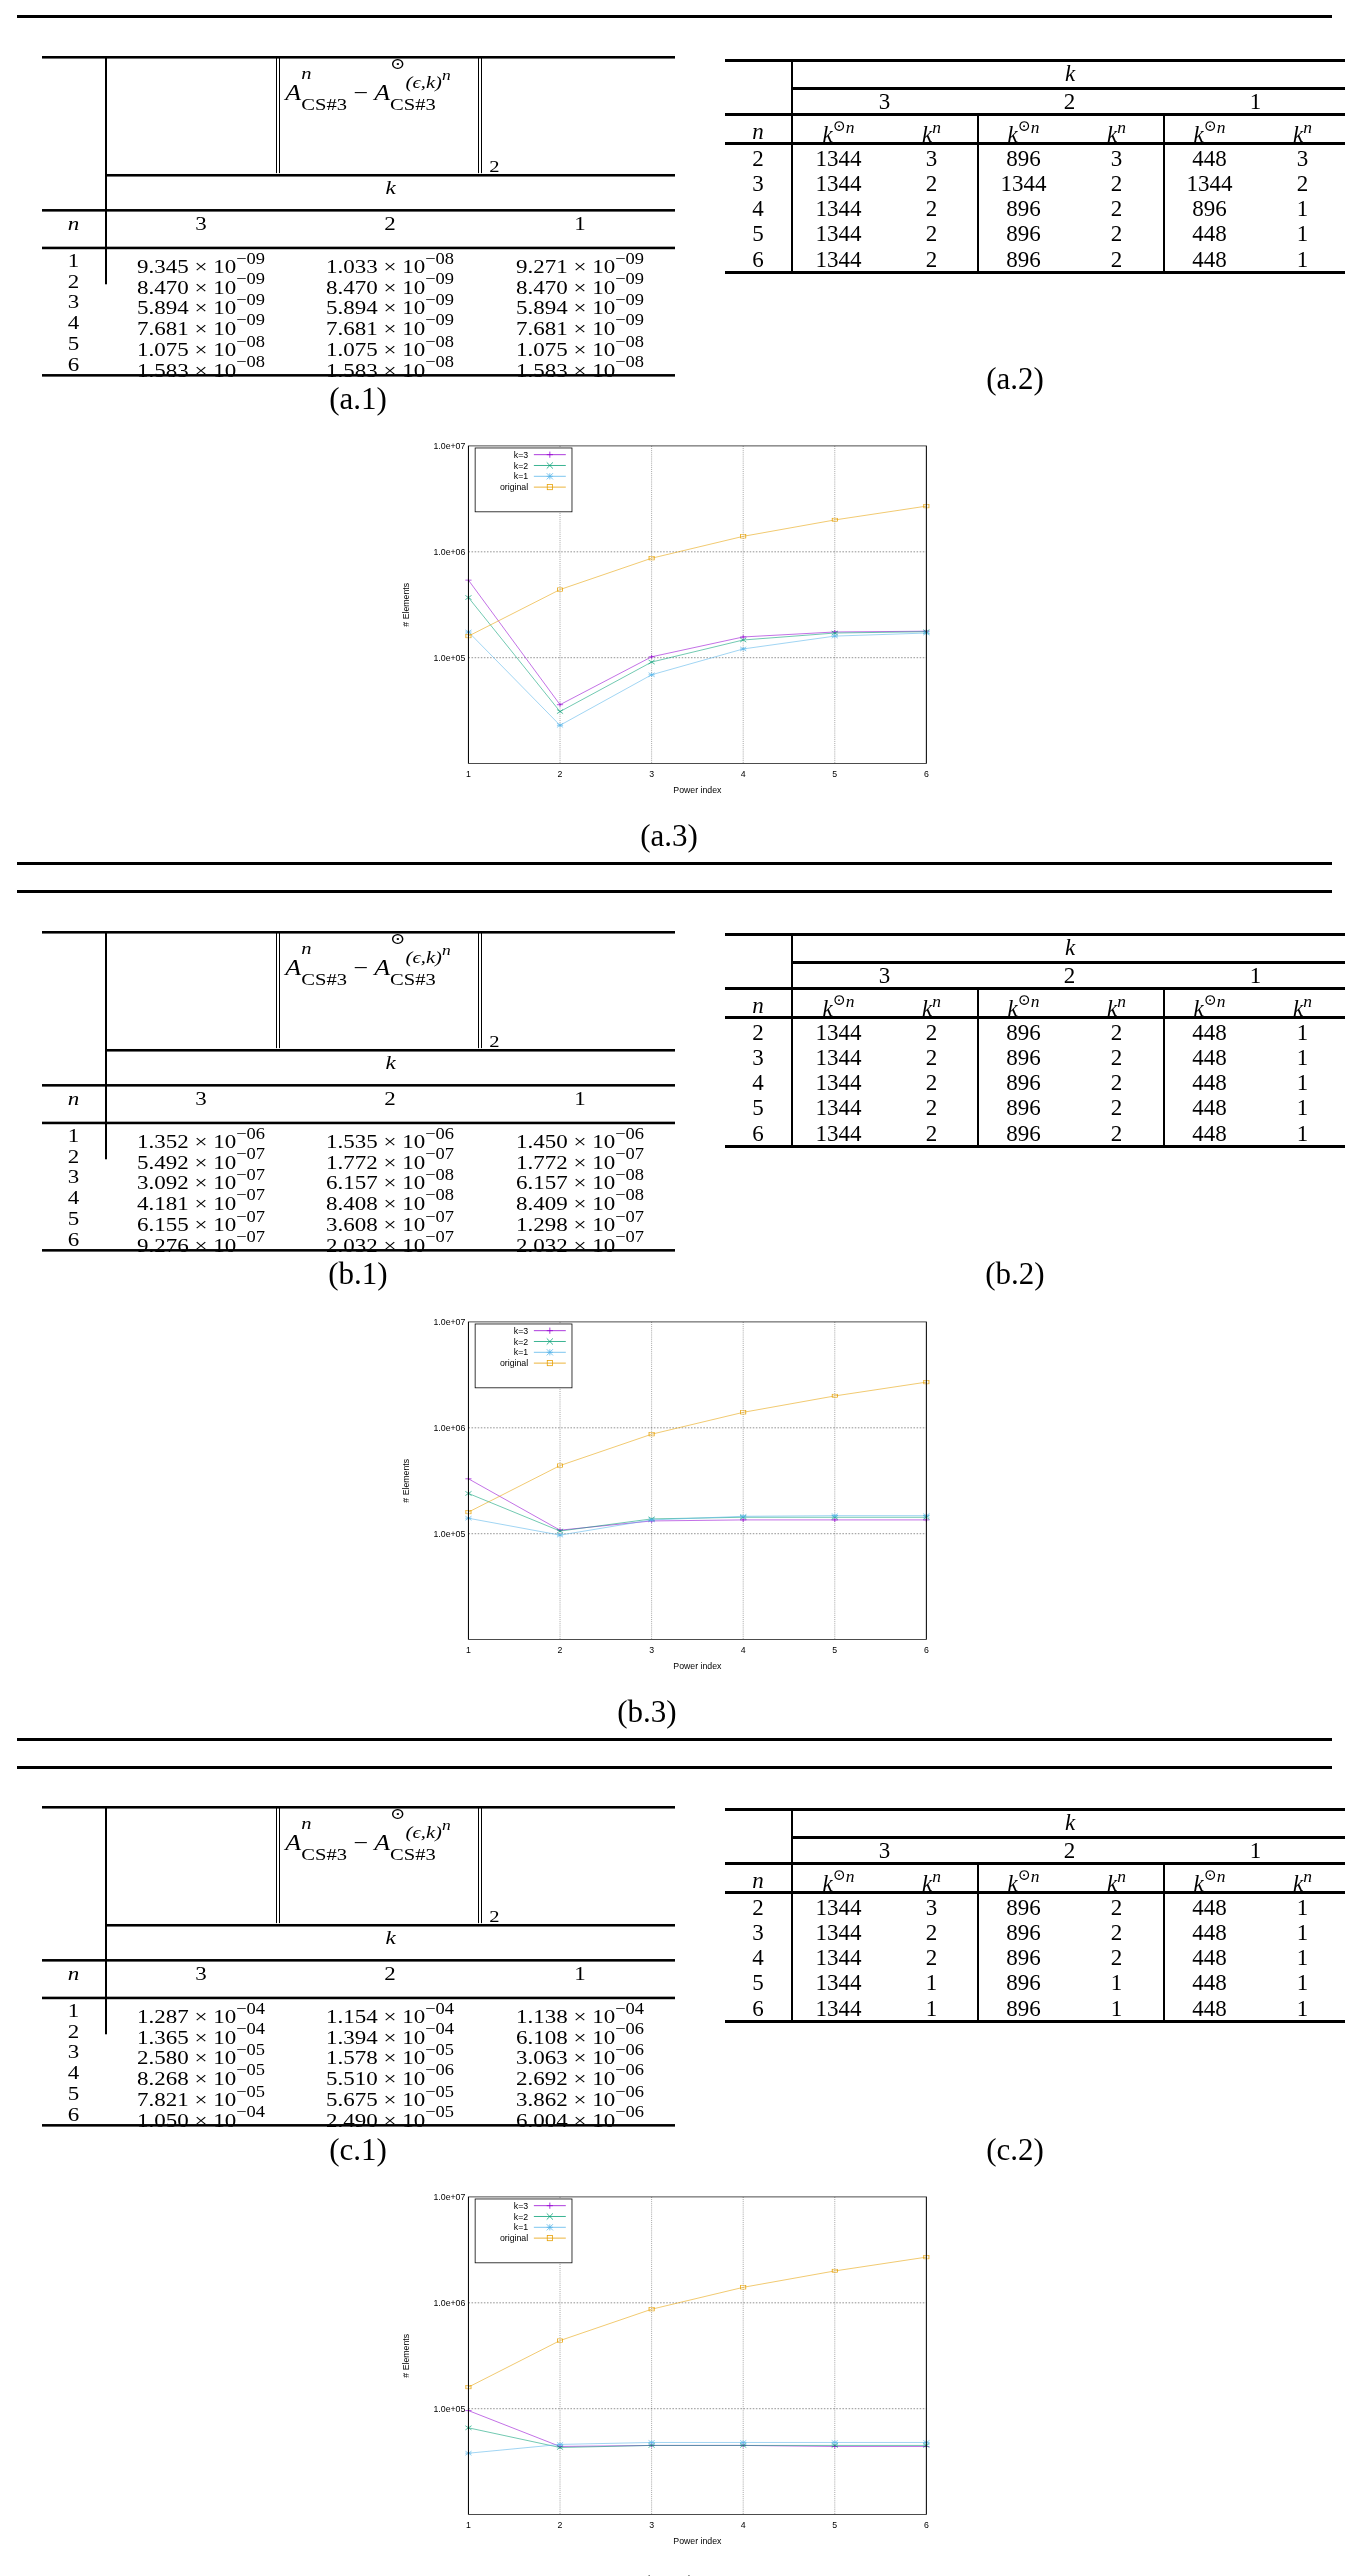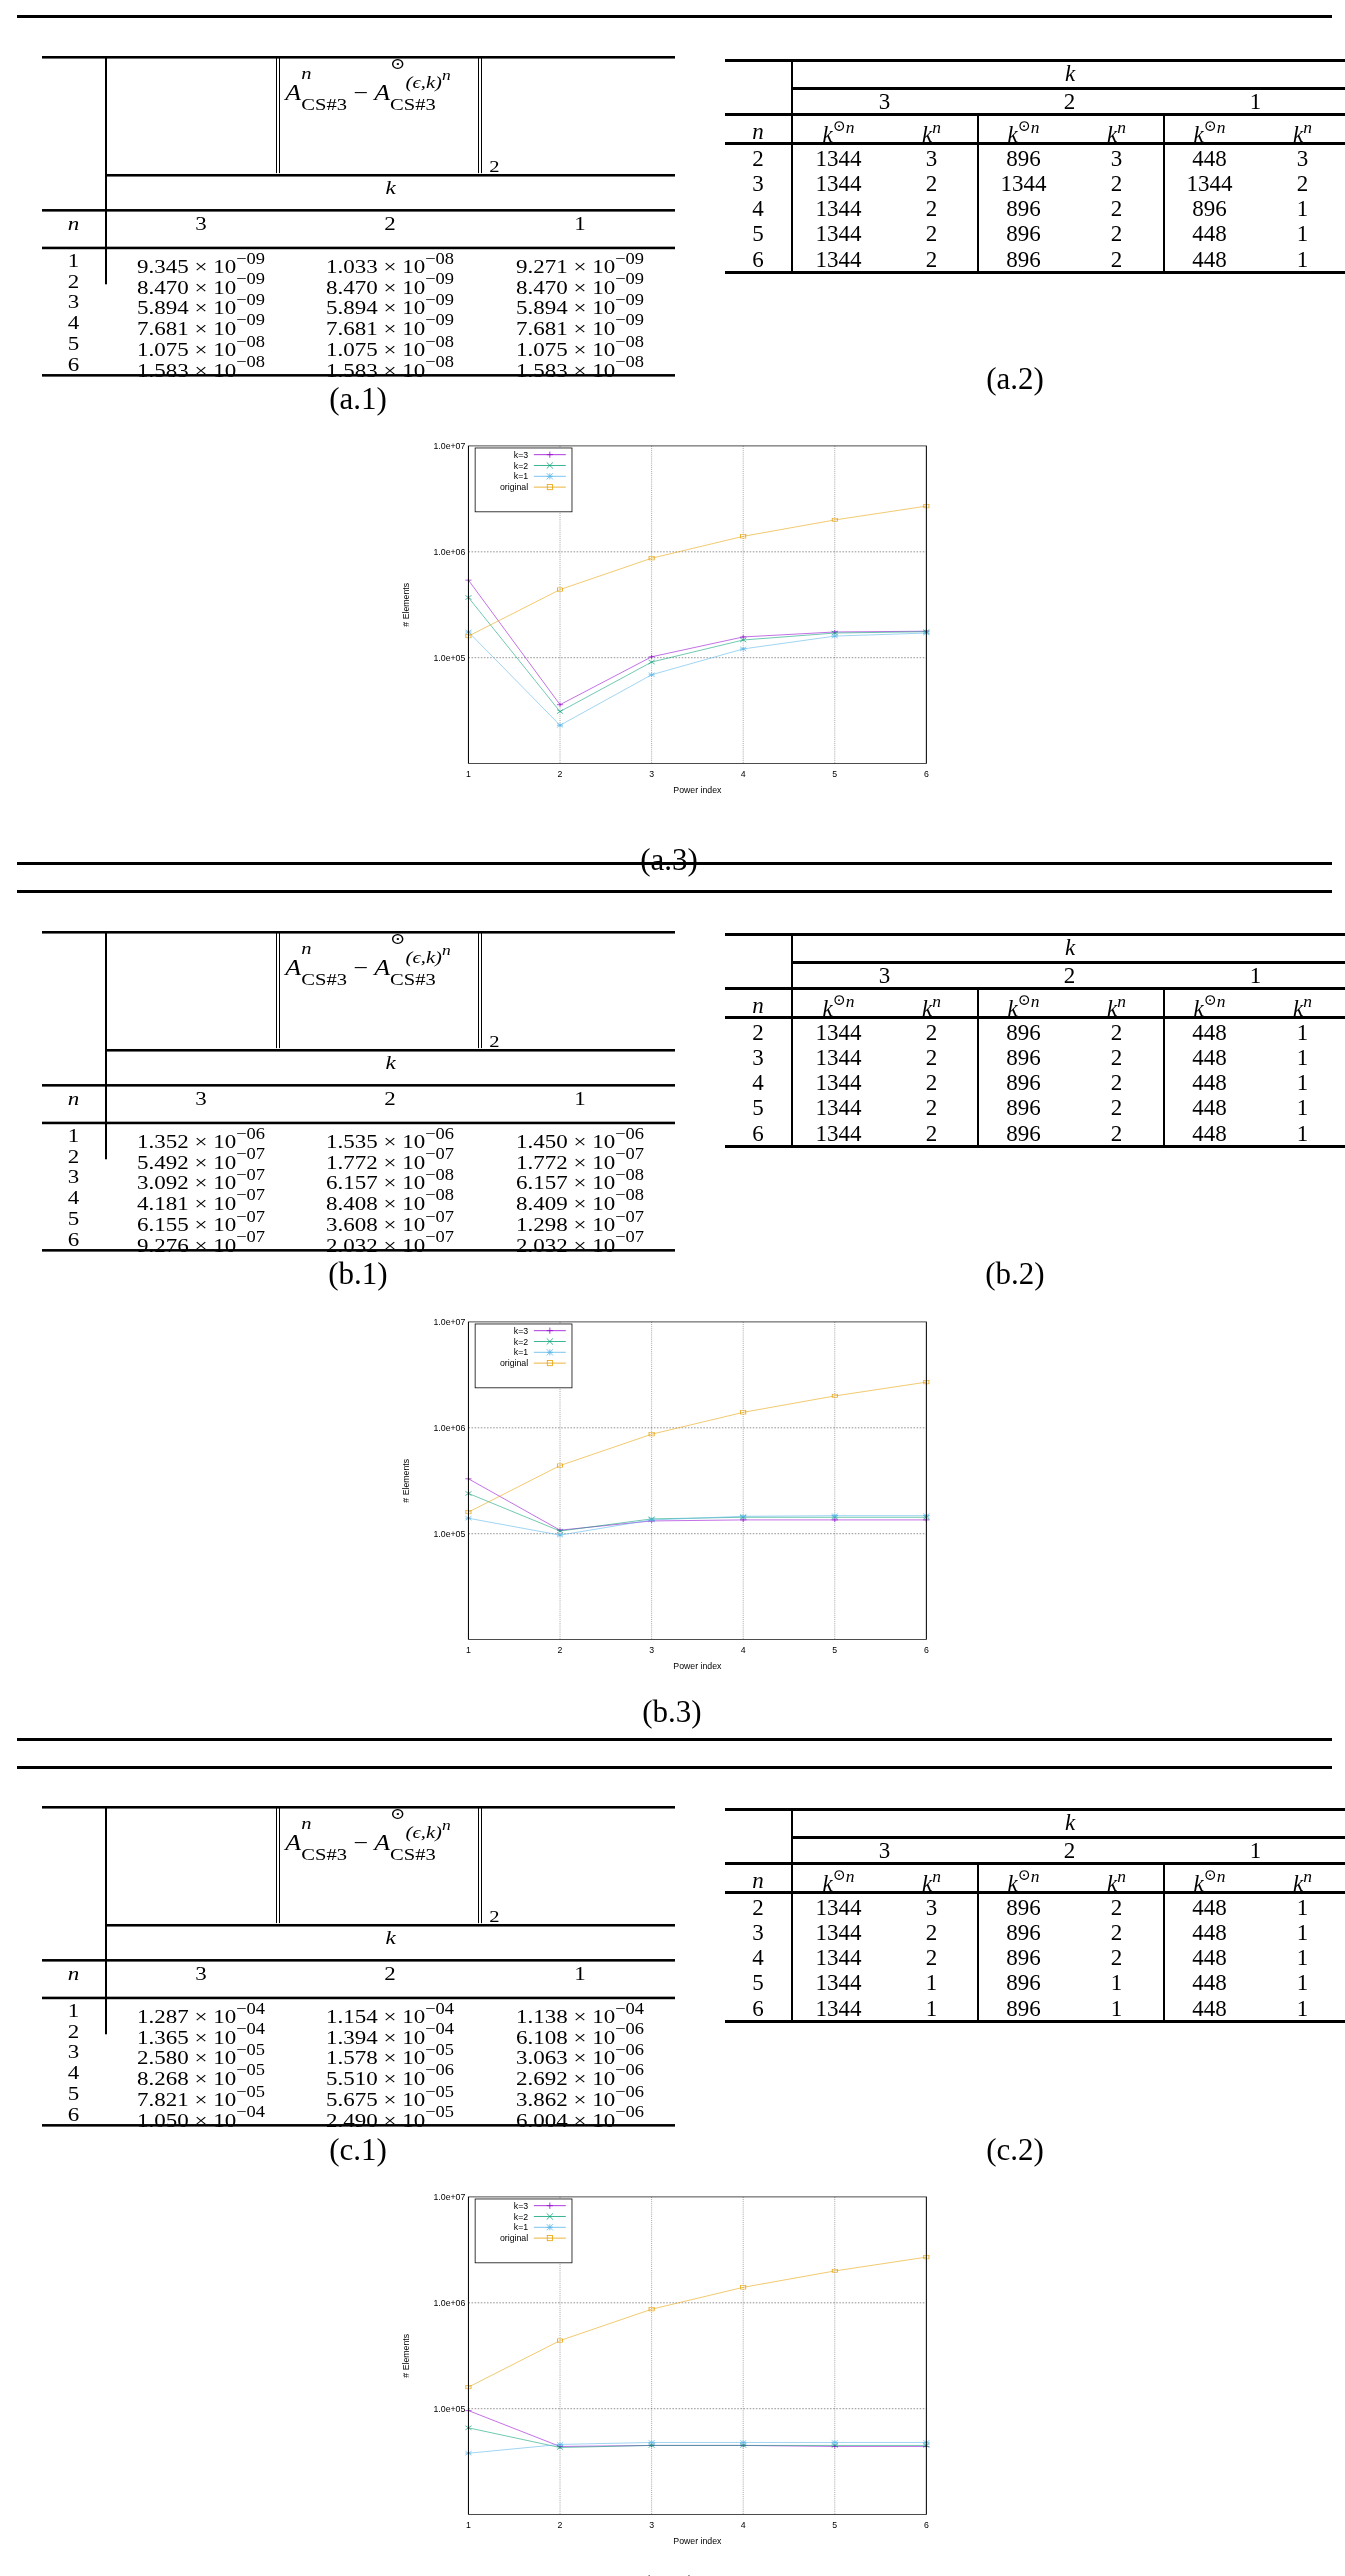--- a/index.html
+++ b/index.html
@@ -255,21 +255,21 @@
             <line x1="281" y1="82" x2="293" y2="82" stroke="#56b4e9" stroke-width="1.5"></line>
             <line x1="287" y1="76" x2="287" y2="88" stroke="#56b4e9" stroke-width="1.5"></line>
             <line x1="281" y1="76" x2="293" y2="88" stroke="#56b4e9" stroke-width="1.5"></line>
             <line x1="281" y1="88" x2="293" y2="76" stroke="#56b4e9" stroke-width="1.5"></line>
             <text x="245" y="109" text-anchor="end" font-size="17">original</text>
             <line x1="256" y1="103" x2="318" y2="103" stroke="#e69f00" stroke-width="1.5"></line>
             <rect x="282" y="98" width="10" height="10" fill="none" stroke="#e69f00" stroke-width="1.5"></rect>
           </g>
         </svg>
       </div>
-      <div class="caption" style="left:566px;top:842px">(a.3)</div>
+      <div class="caption" style="left:566px;top:818px">(a.3)</div>
     </div>
     <div class="panel">
       <div class="etab" style="top: 931px; height: 268px; transform-origin: 0px 0px; transform: scale(1, 0.855);">
     <div class="top" style="top:0"></div>
     <div class="vline" style="top:1.5px;height:265px"></div>
     <div class="norm" style="top:2.1px">
       <div class="bar" style="left:0"></div>
       <div class="bar" style="right:0"></div>
       <div class="expr">
         <span>A</span><span style="position:relative"><span class="sup" style="position:absolute;left:0;top:-20.6px">n</span><span class="sub">CS#3</span></span>
@@ -465,21 +465,21 @@
             <line x1="281" y1="82" x2="293" y2="82" stroke="#56b4e9" stroke-width="1.5"></line>
             <line x1="287" y1="76" x2="287" y2="88" stroke="#56b4e9" stroke-width="1.5"></line>
             <line x1="281" y1="76" x2="293" y2="88" stroke="#56b4e9" stroke-width="1.5"></line>
             <line x1="281" y1="88" x2="293" y2="76" stroke="#56b4e9" stroke-width="1.5"></line>
             <text x="245" y="109" text-anchor="end" font-size="17">original</text>
             <line x1="256" y1="103" x2="318" y2="103" stroke="#e69f00" stroke-width="1.5"></line>
             <rect x="282" y="98" width="10" height="10" fill="none" stroke="#e69f00" stroke-width="1.5"></rect>
           </g>
         </svg>
       </div>
-      <div class="caption" style="left:569px;top:1694px">(b.3)</div>
+      <div class="caption" style="left:544px;top:1694px">(b.3)</div>
     </div>
     <div class="panel">
       <div class="etab" style="top: 1806px; height: 268px; transform-origin: 0px 0px; transform: scale(1, 0.855);">
     <div class="top" style="top:0"></div>
     <div class="vline" style="top:1.5px;height:265px"></div>
     <div class="norm" style="top:2.1px">
       <div class="bar" style="left:0"></div>
       <div class="bar" style="right:0"></div>
       <div class="expr">
         <span>A</span><span style="position:relative"><span class="sup" style="position:absolute;left:0;top:-20.6px">n</span><span class="sub">CS#3</span></span>

